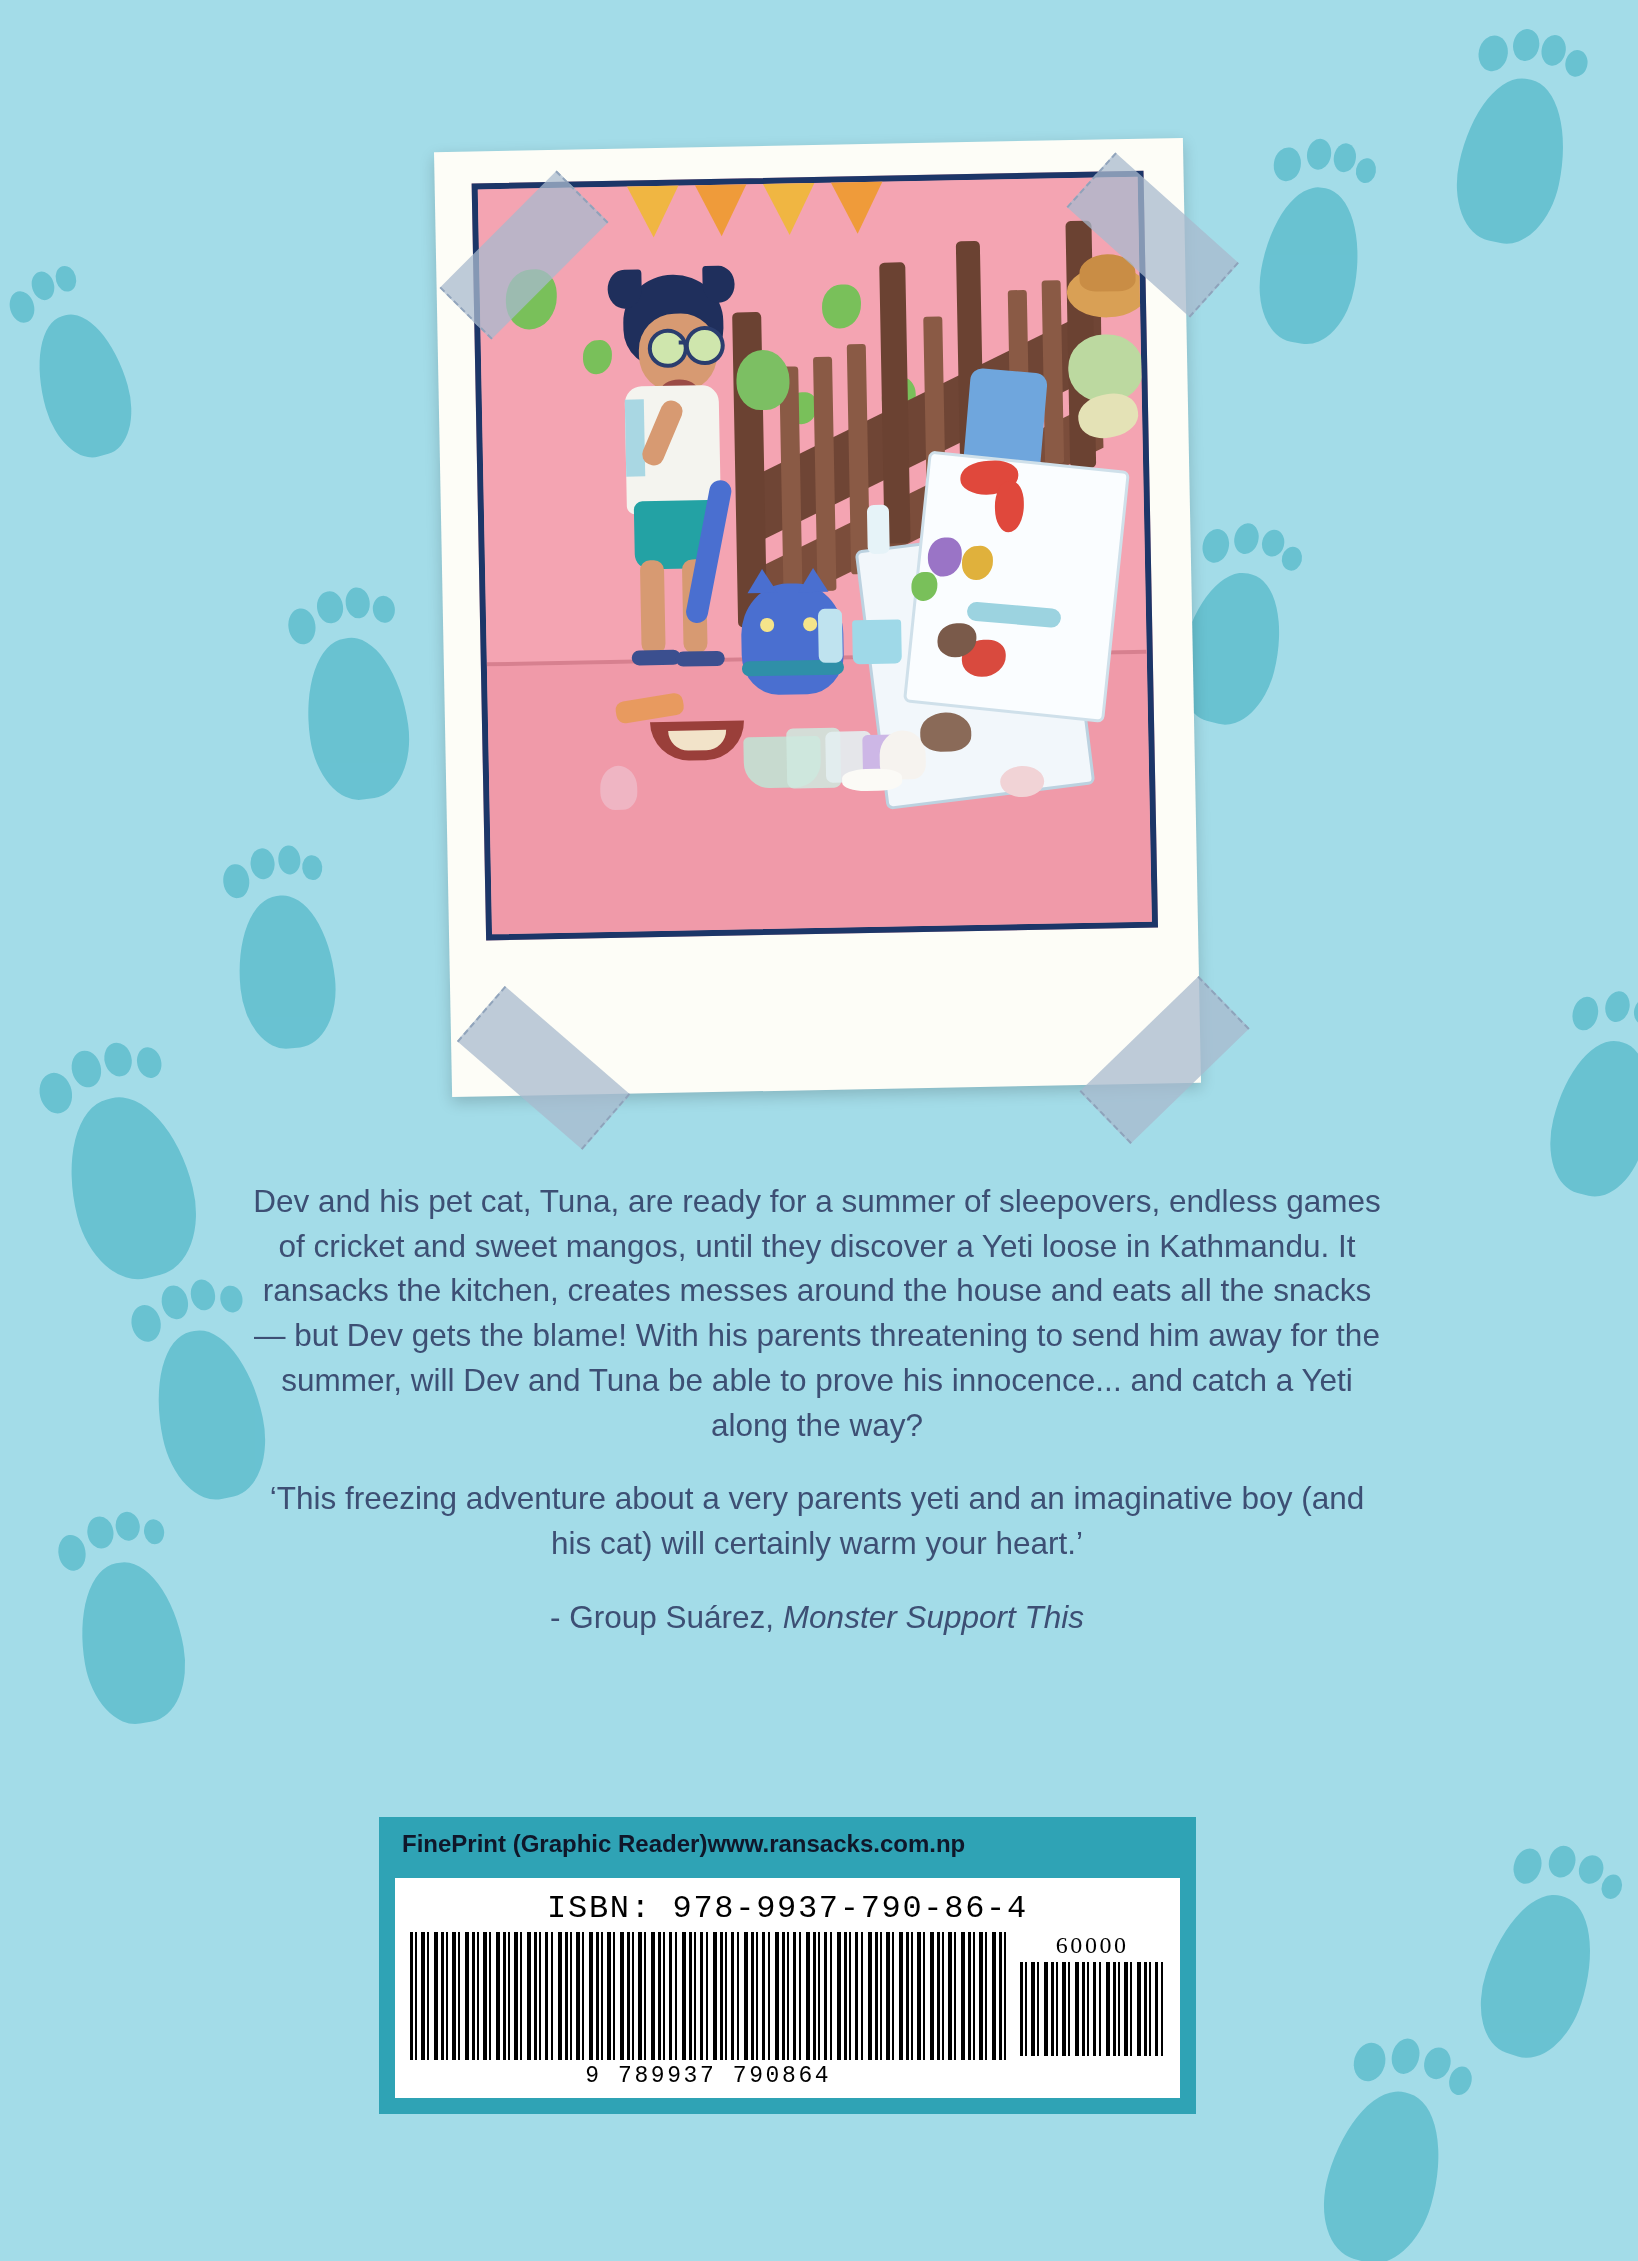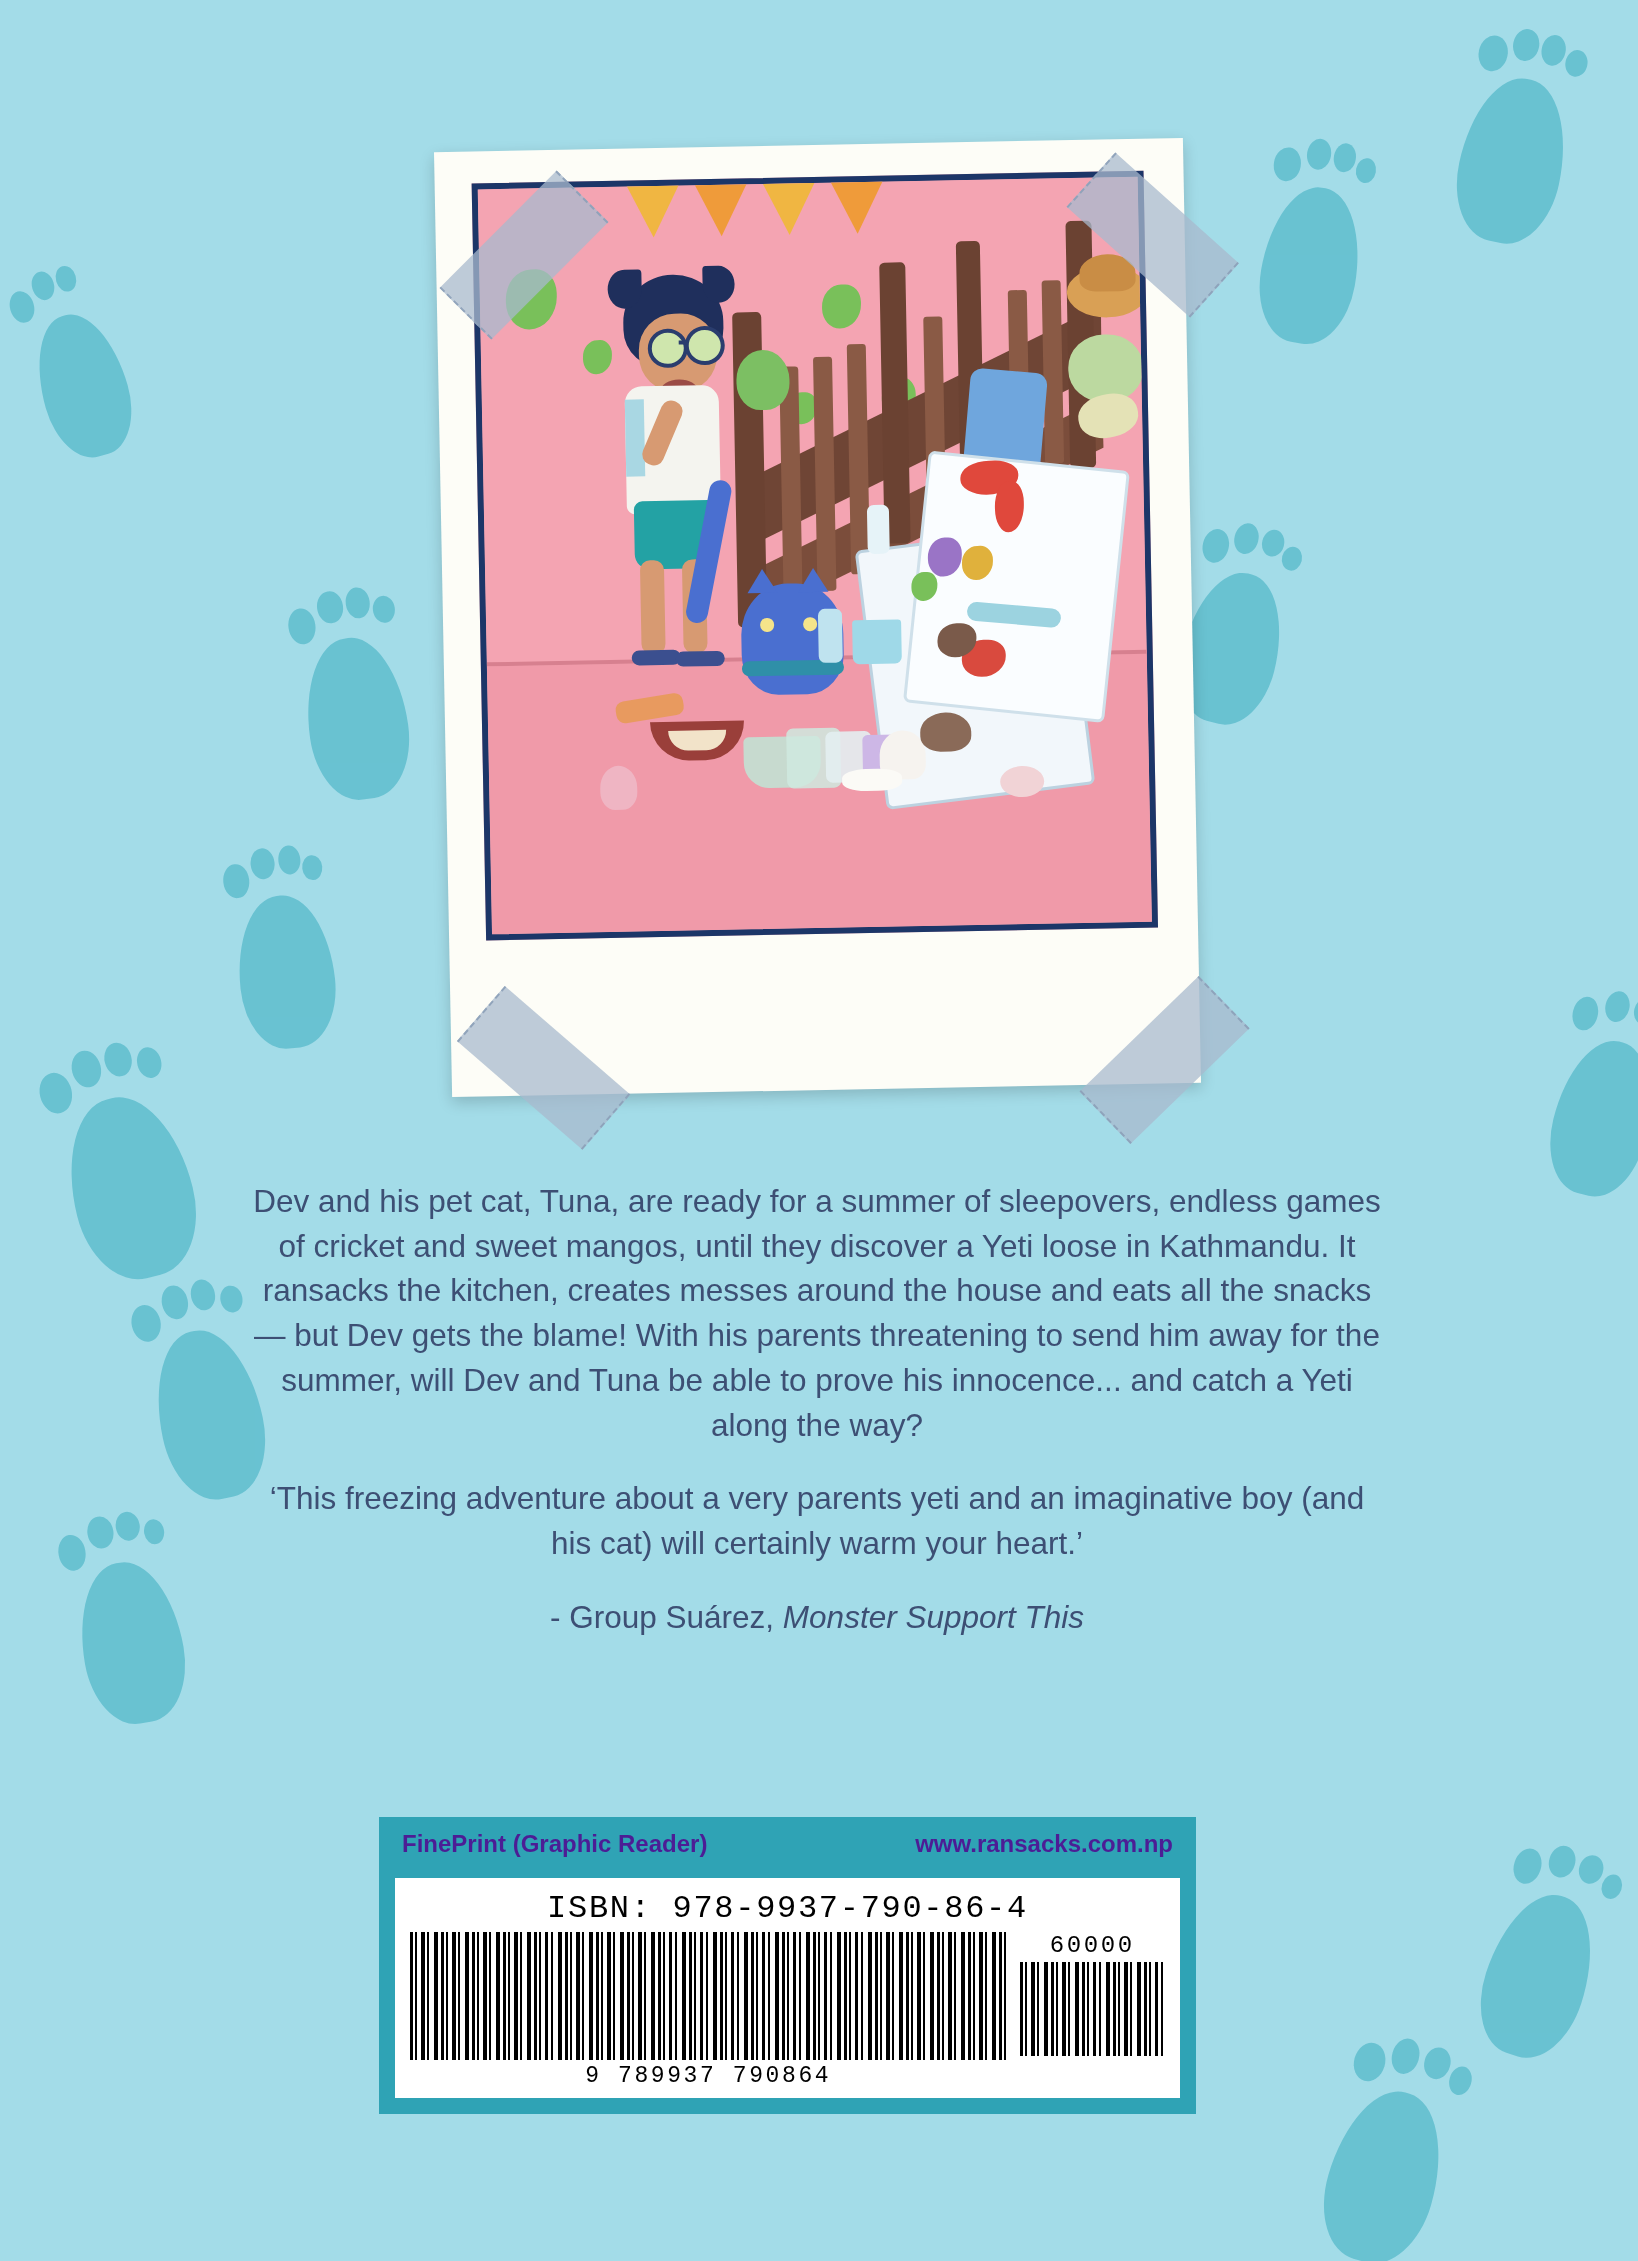--- a/index.html
+++ b/index.html
@@ -183,23 +183,22 @@
     position: absolute;
     left: 379px;
     top: 1817px;
     width: 817px;
     border: 4.3px solid #2fa3b5;
     background: #ffffff;
     box-sizing: border-box;
   }
   .pub-bar {
     background: #2fa3b5;
-    color: #4c1d95;
+    color: #0f172a;
     display: flex;
-    justify-content: space-between;
     align-items: center;
     padding: 8.5px 19px;
     font-size: 24px;
     font-weight: bold;
   }
   .pub-body {
     display: flex;
     align-items: stretch;
     padding: 12px;
     gap: 12px;
@@ -251,21 +250,21 @@
   .bars.small { height: 94px; }
   .bc-num {
     font-family: "Liberation Mono", monospace;
     font-size: 23px;
     letter-spacing: 2.6px;
     color: #000;
     margin-top: 3.4px;
     text-align: center;
   }
   .bc-side-num {
-    font-family: Liberation Mono, monospace;
+    font-family: Liberation Serif, serif;
     font-size: 24px;
     letter-spacing: 2.6px;
     color: #000;
     text-align: center;
     margin-bottom: 3.4px;
   }
 </style>
 </head>
 <body>
 

